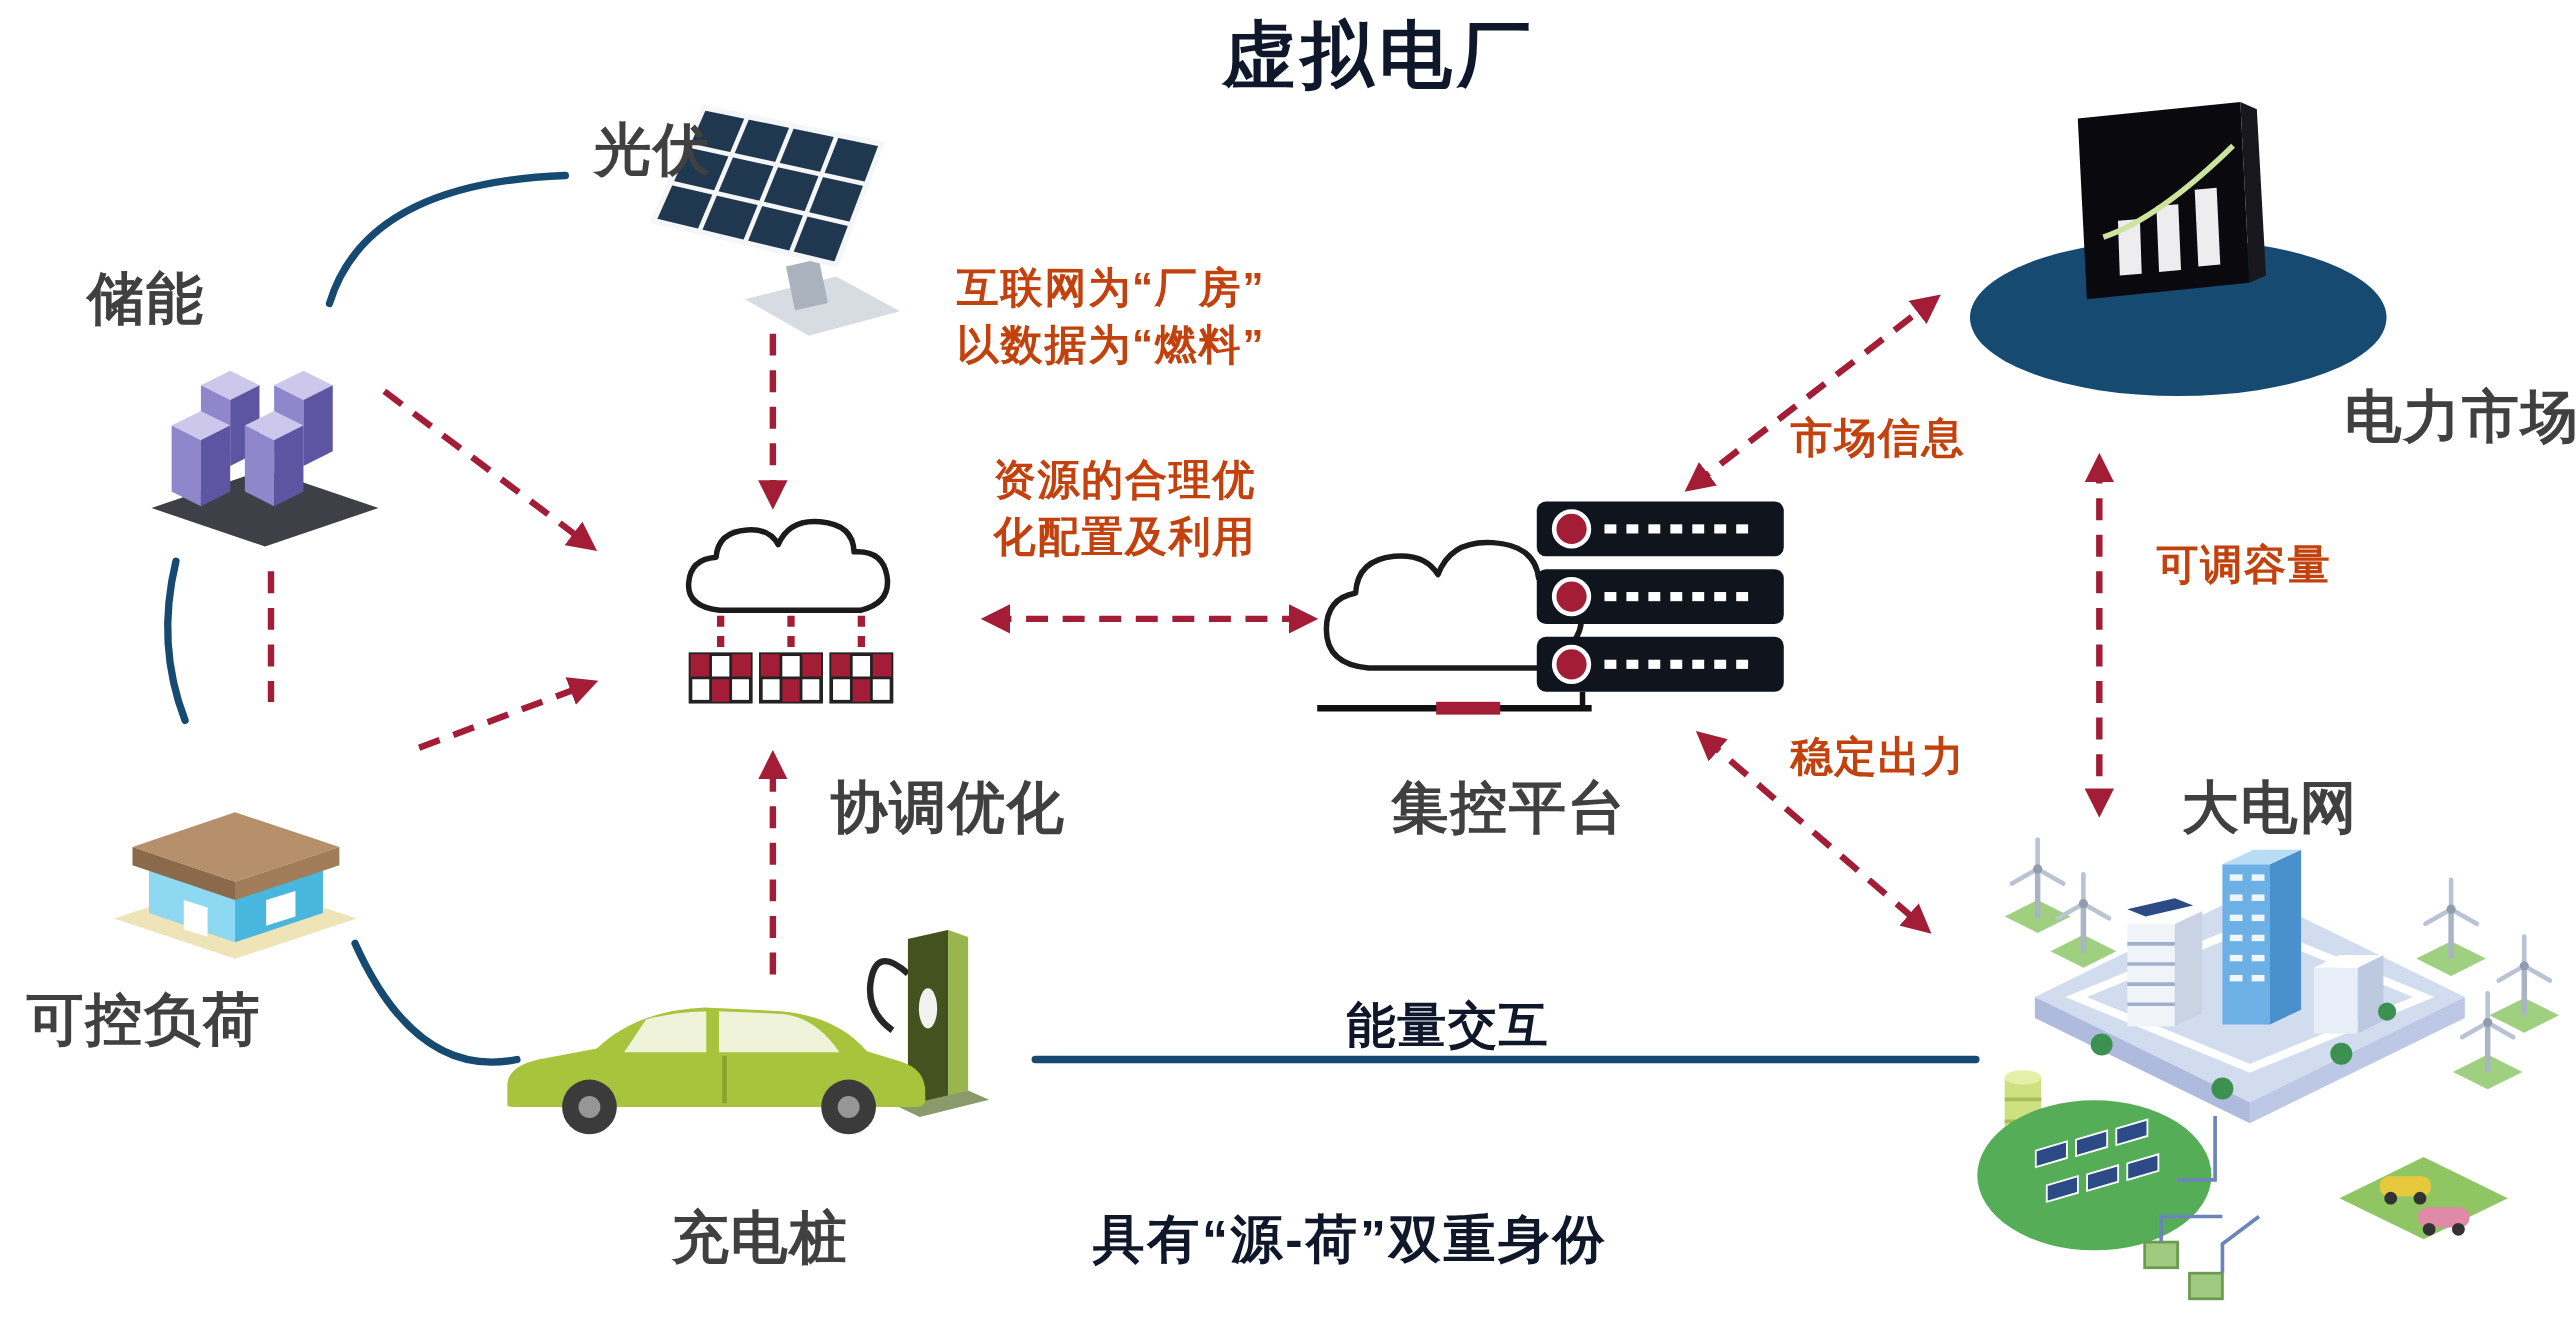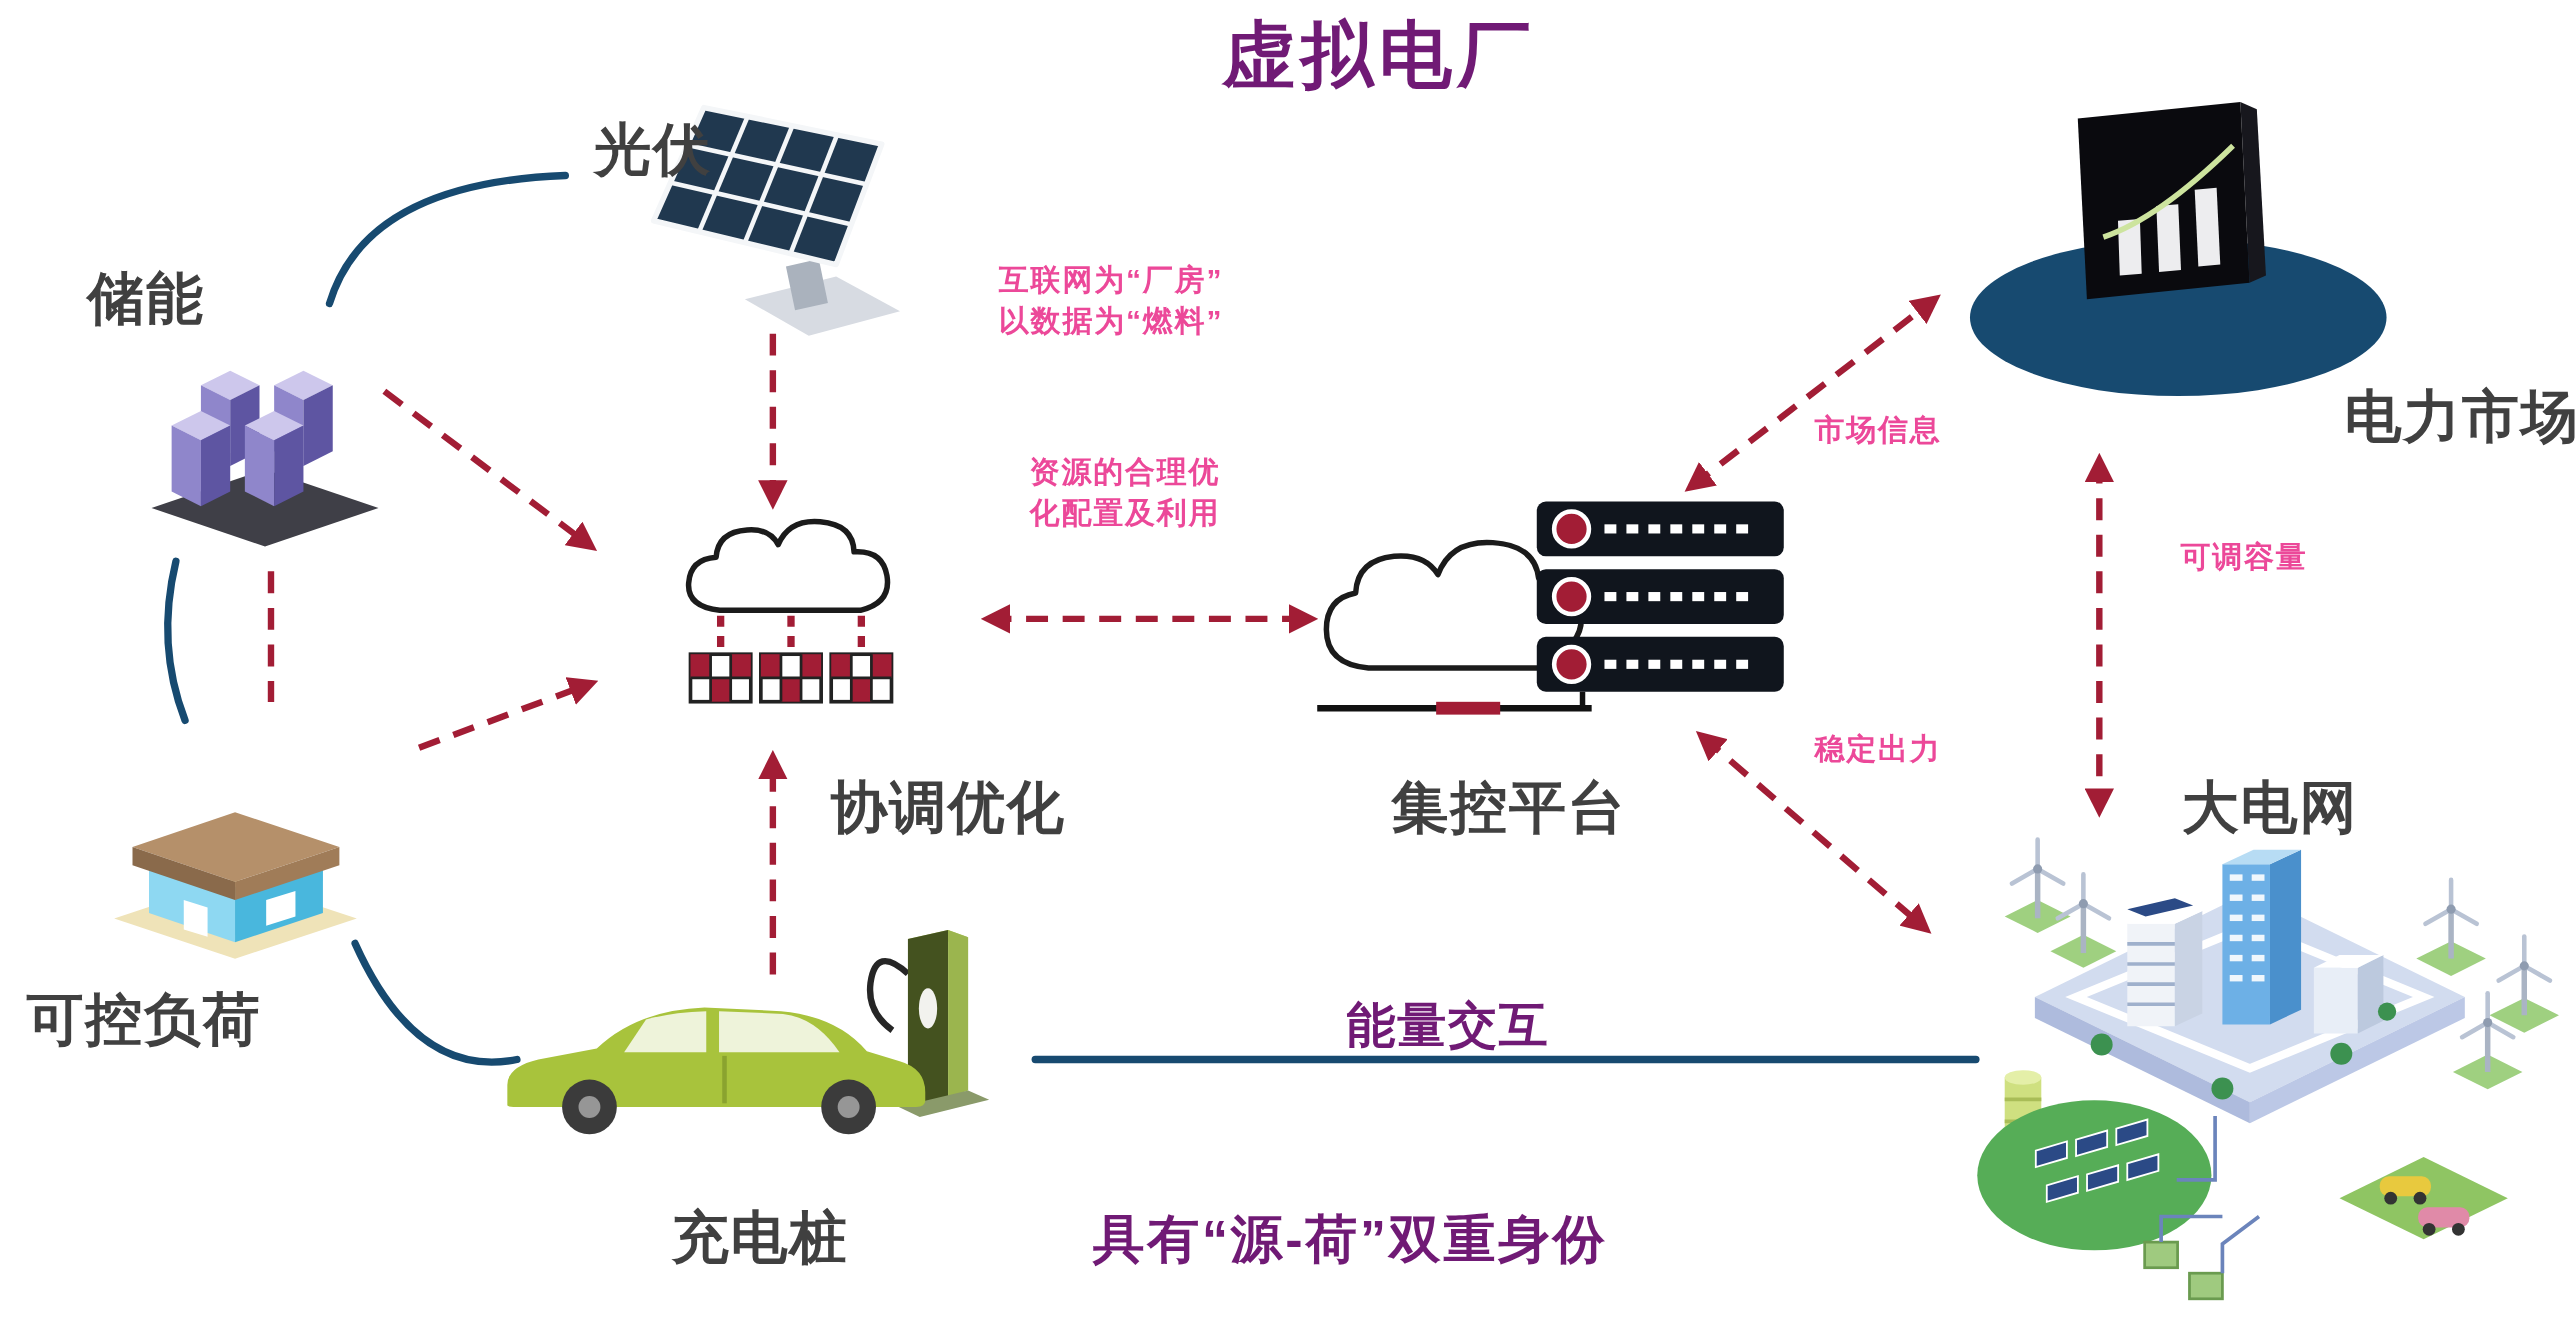--- a/index.html
+++ b/index.html
@@ -2,22 +2,22 @@
 <html style="font-size:14.6px"><head>
 <meta charset="utf-8">
 <style>
   *{margin:0;padding:0;box-sizing:border-box}
   body{background:#ffffff;font-family:"Liberation Sans","DejaVu Sans",sans-serif}
   .canvas{position:relative;width:2576px;height:1342px;background:#ffffff;overflow:hidden}
   .layer{position:absolute;left:0;top:0}
   .icon{position:absolute}
   .label{position:absolute;transform:translateX(-50%);white-space:nowrap;font-weight:700;color:#404040;letter-spacing:1.8px}
   .node{font-size:57px}
-  .navy{color:#701a75}
-  .red{color:#ec4899;font-size:30px;text-align:right;line-height:1.35}
+  .navy{color:#0f172a}
+  .red{color:#c2410c;font-size:42px;text-align:right;line-height:1.35}
   .title{font-size:73px;font-weight:900;letter-spacing:5.5px}
   .energy{font-size:49px}
   .dual{font-size:52px;font-weight:900;letter-spacing:2.7px}
 </style>
 </head>
 <body>
 
 <div class="canvas">
 
   <svg class="layer" width="2576" height="1342" viewBox="0 0 2817 1468">

